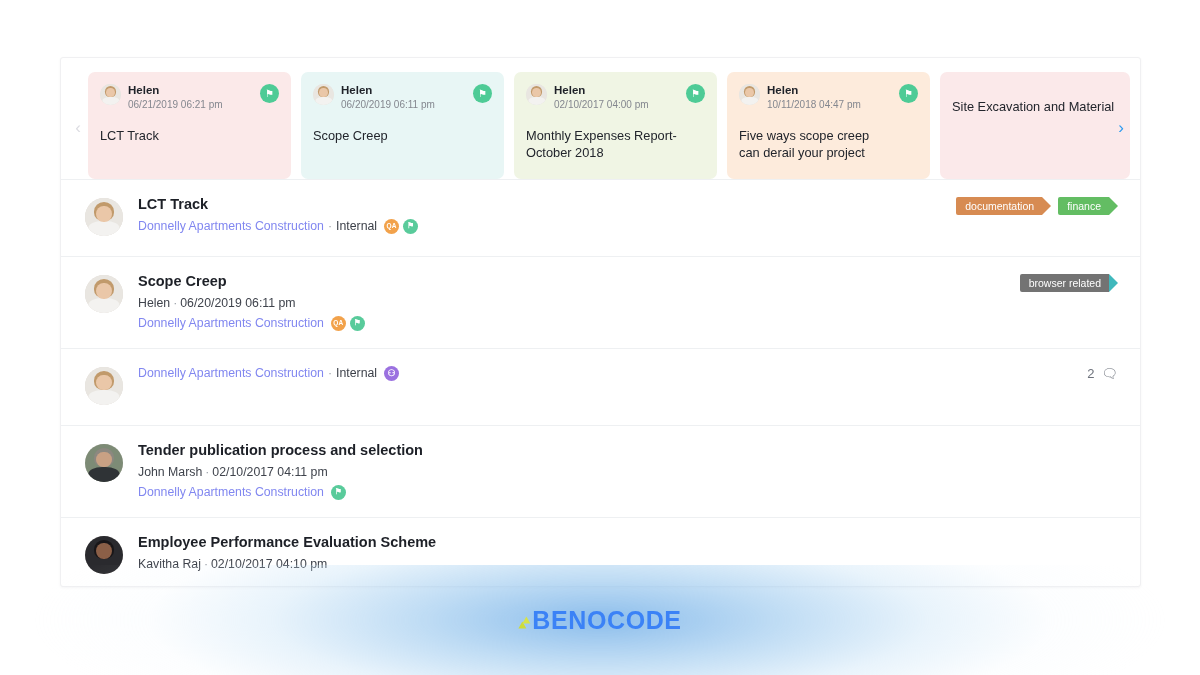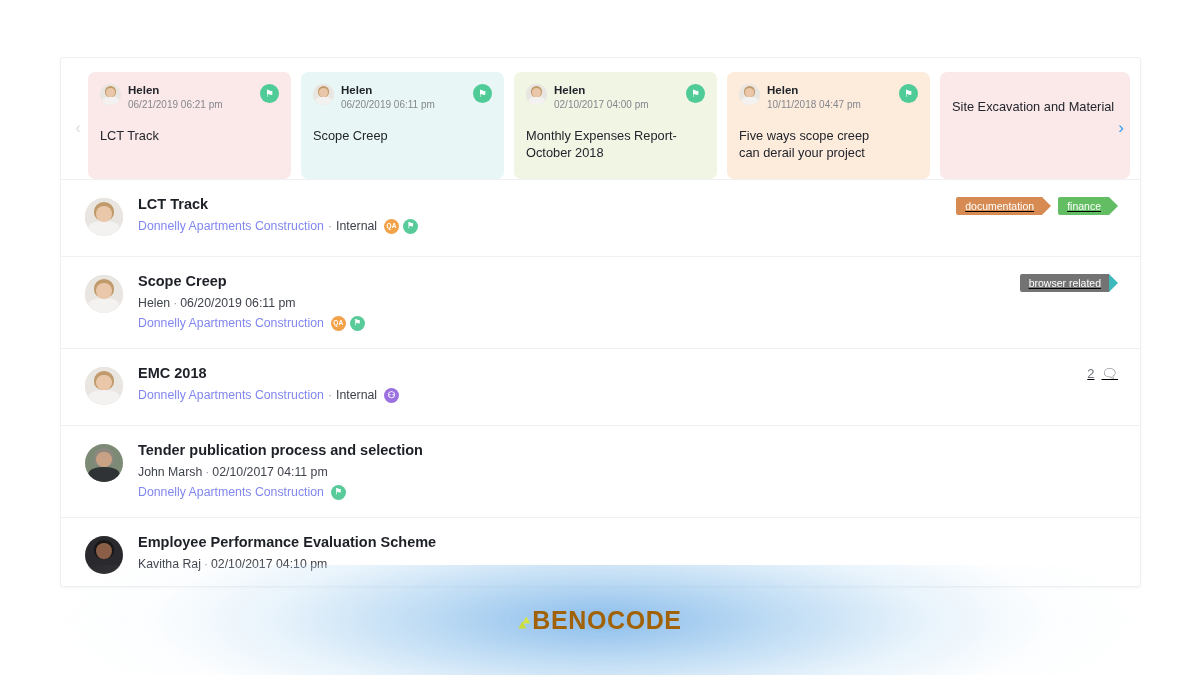--- a/index.html
+++ b/index.html
@@ -53,21 +53,21 @@
     border-left: 4.5px solid transparent;
     border-right: 4.5px solid transparent;
     border-bottom: 7px solid #cddc39;
   }
   .brand-mark span.t1 { left: 0px;  bottom: 0px; }
   .brand-mark span.t2 { left: 4px;  bottom: 5px; border-bottom-color: #d6e34a; }
   .brand-text {
     font-size: 25px;
     font-weight: 700;
     letter-spacing: 0.6px;
-    color: #a16207;
+    color: #3b82f6;
     font-family: "Liberation Sans", sans-serif;
   }
 
   
   .panel {
     position: absolute;
     left: 60px; top: 57px;
     width: 1081px; height: 530px;
     background: #ffffff;
     border: 1px solid #f0f0f2;
@@ -213,21 +213,20 @@
   .mini.mic  { background: #9b71e0; font-size: 9px; }
 
   
   .row-right {
     margin-left: auto;
     display: flex;
     align-items: flex-start;
     gap: 7px;
     padding-top: 2px;
     flex: 0 0 auto;
-    text-decoration: underline;
   }
   .tag {
     position: relative;
     height: 18px;
     display: inline-flex;
     align-items: center;
     padding: 0 8px 0 9px;
     margin-right: 9px;
     font-size: 10.5px;
     color: #ffffff;
@@ -412,21 +411,20 @@
         <div class="row">
           <div class="row-avatar">
             <div class="face">
               <div class="bg" style="background:#e9e6e1"></div>
               <div class="body" style="width:31.159999999999997px;height:15.200000000000001px;background:#f3f2f0"></div>
               <div class="hair" style="left:9.12px;top:3.8000000000000003px;width:19.76px;height:19px;background:#c19a6b"></div>
               <div class="skin" style="left:11.4px;top:7.6000000000000005px;width:15.200000000000001px;height:15.959999999999999px;background:#eac7a8"></div>
             </div>
           </div>
           <div class="row-body">
-            <div class="row-title">EMC 2018</div>
             <div class="row-third">
               <span class="proj">Donnelly Apartments Construction</span>
               <span class="dot">·</span>
               <span class="scope">Internal</span>
               <span class="mini-badges">
                 <span class="mini mic" style="background: rgb(155, 113, 224);">⚇</span>
               </span>
             </div>
           </div>
           <div class="row-right">

